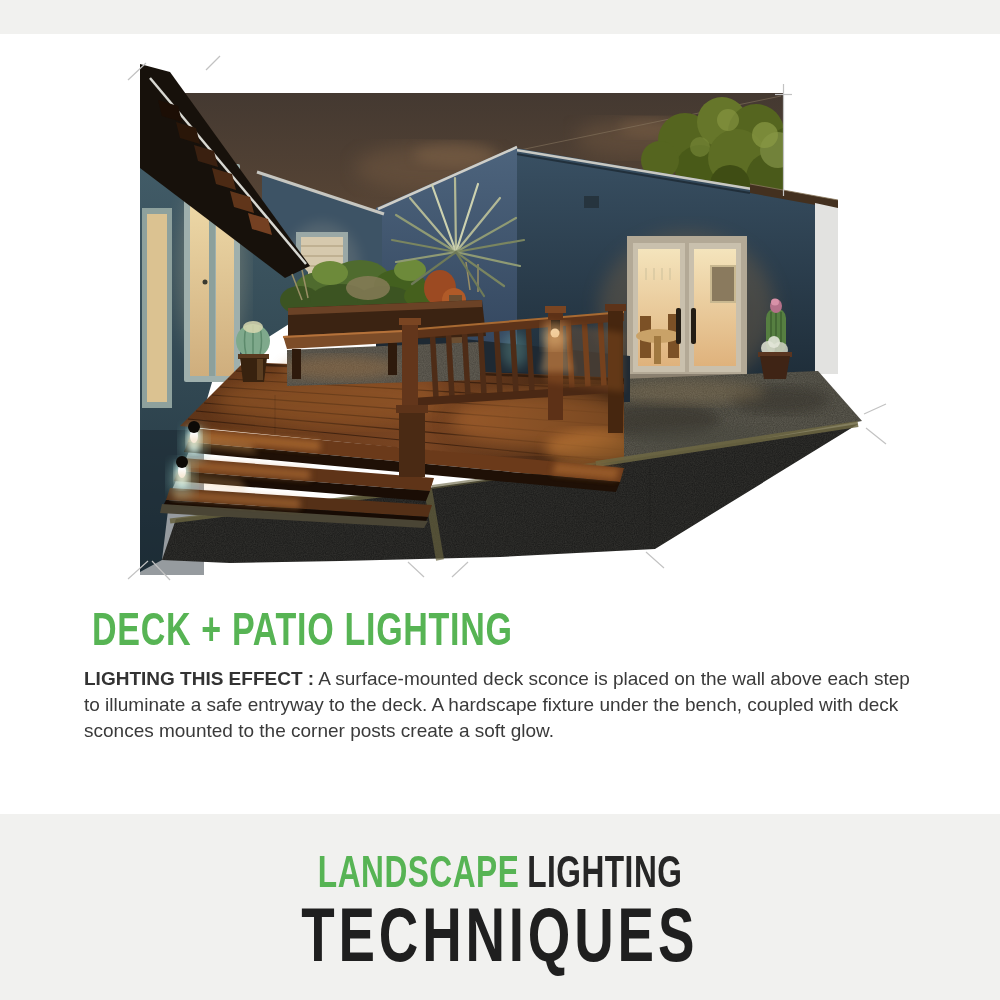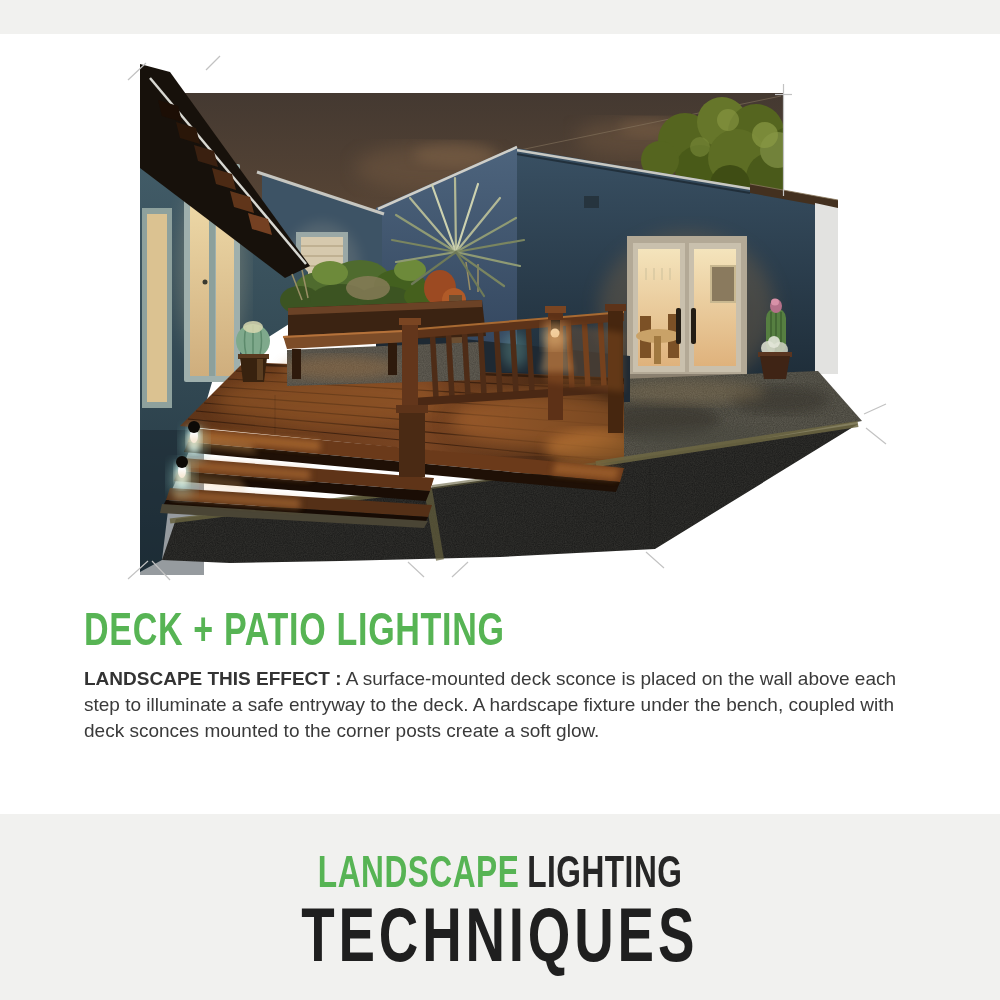--- a/index.html
+++ b/index.html
@@ -13,21 +13,21 @@
   body{
     width:1000px;height:1000px;position:relative;overflow:hidden;
     background:var(--page-bg);
     font-family:"Liberation Sans","DejaVu Sans",sans-serif;
     -webkit-font-smoothing:antialiased;
   }
   .topband{position:absolute;top:0;left:0;right:0;height:34px;background:var(--band-gray);}
   .hero{position:absolute;top:0;left:0;width:1000px;height:605px;}
   .section{position:absolute;left:84px;right:84px;top:606px;}
   .section h1{
-    margin:0 0 14px 0;font-size:46px;line-height:1.0;font-weight:700;
+    margin:0 0 14px 8px;font-size:46px;line-height:1.0;font-weight:700;
     color:var(--accent-green);white-space:nowrap;
   }
   .cond{display:inline-block;transform:scaleX(.74);transform-origin:left top;letter-spacing:.02em;}
   .section p{margin:0 0 12px 0;font-size:19px;line-height:26px;color:var(--body-text);}
   .section p strong{font-weight:700;color:#333;}
   .footer{
     position:absolute;left:0;right:0;top:814px;height:186px;
     background:var(--band-gray);text-align:center;
   }
   .footer .line1{margin-top:36px;font-size:44px;font-weight:700;line-height:1;white-space:nowrap;}
@@ -409,21 +409,21 @@
     <line x1="646" y1="552" x2="664" y2="568"></line>
     <line x1="408" y1="562" x2="424" y2="577"></line>
     <line x1="452" y1="577" x2="468" y2="562"></line>
     <line x1="128" y1="579" x2="148" y2="561"></line>
     <line x1="152" y1="561" x2="170" y2="580"></line>
   </g>
 </svg>
 
 <div class="section">
   <h1><span class="cond">DECK + PATIO LIGHTING</span></h1>
-  <p><strong>LANDSCAPE THIS EFFECT :</strong> <span>A surface-mounted deck sconce is placed on the wall above each step to illuminate a safe entryway to the deck. A hardscape fixture under the bench, coupled with deck sconces mounted to the corner posts create a soft glow.</span></p>
+  <p><strong>LIGHTING THIS EFFECT :</strong> <span>A surface-mounted deck sconce is placed on the wall above each step to illuminate a safe entryway to the deck. A hardscape fixture under the bench, coupled with deck sconces mounted to the corner posts create a soft glow.</span></p>
 </div>
 
 <div class="footer">
   <div class="line1">
     <span class="cond2"><span class="green">LANDSCAPE</span><span class="dark">LIGHTING</span></span>
   </div>
   <div class="line2">
     <span class="cond3">TECHNIQUES</span>
   </div>
 </div>

